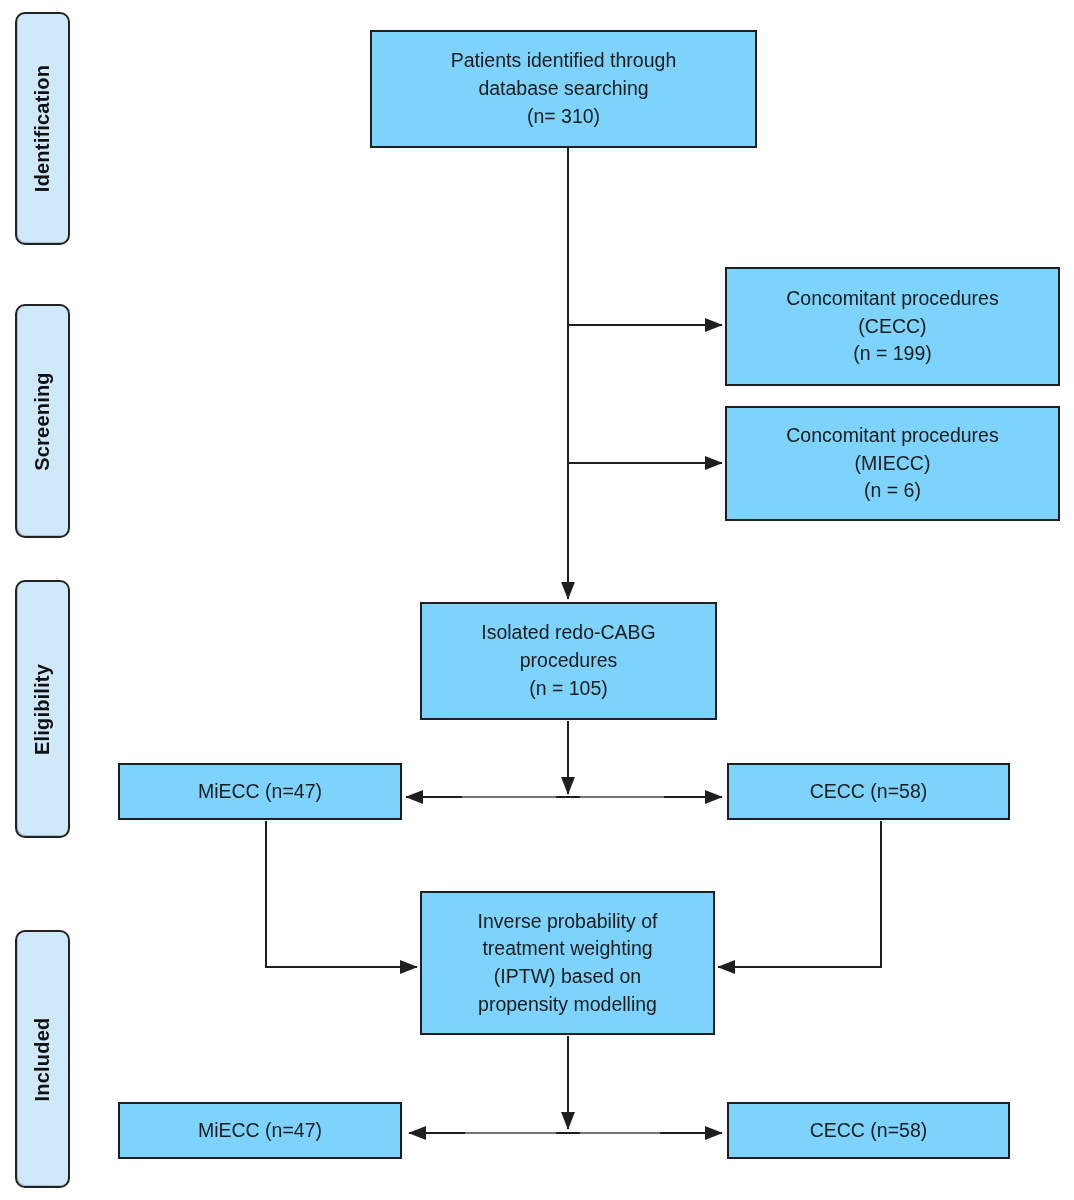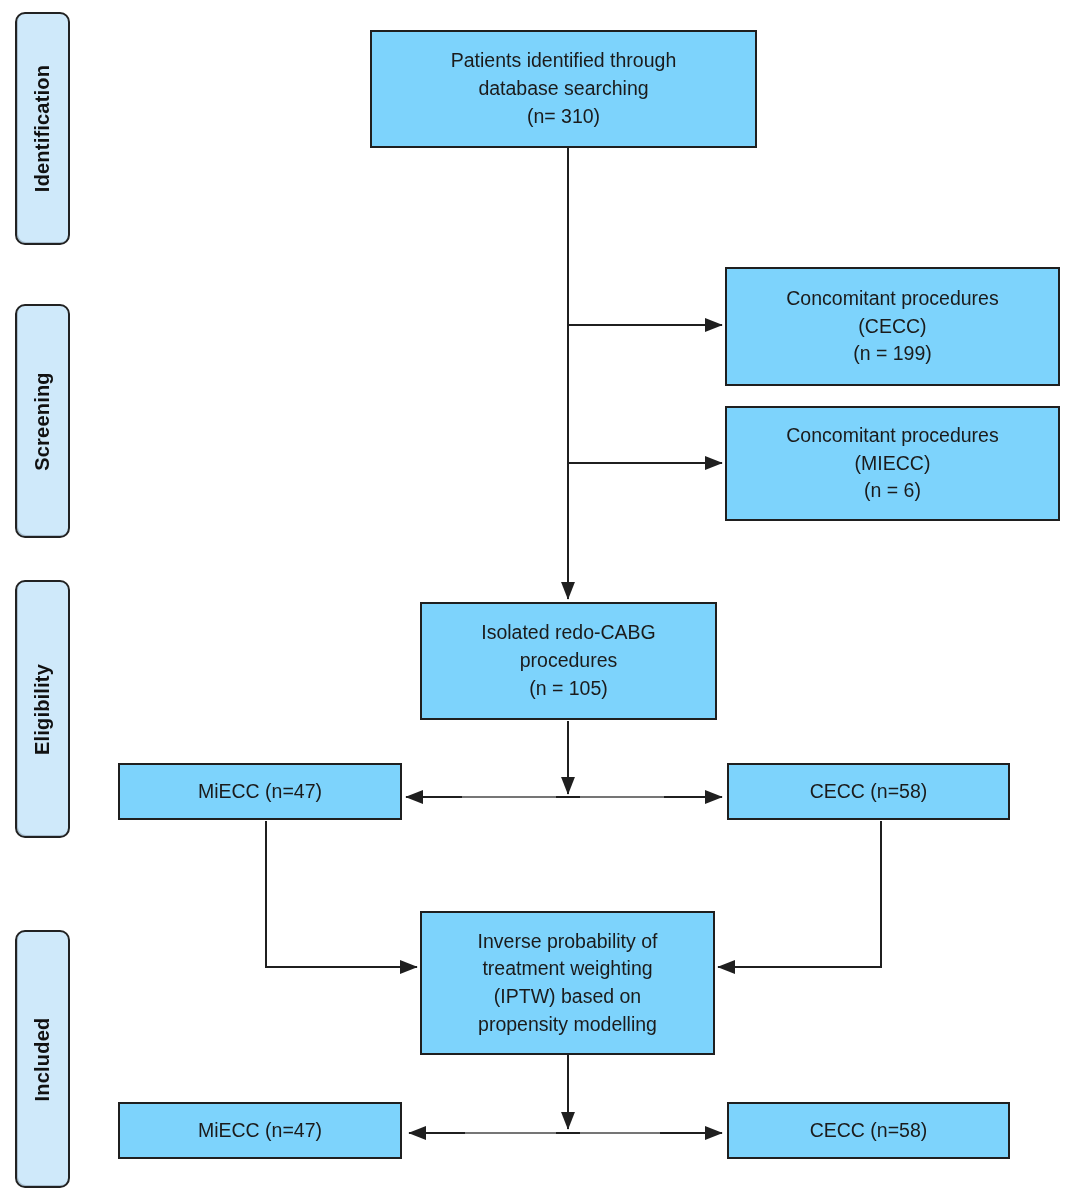--- a/index.html
+++ b/index.html
@@ -50,21 +50,21 @@
     color: #111111;
     letter-spacing: 0.2px;
   }
   
   #box-identified   { left: 370px; top: 30px;   width: 387px; height: 118px; }
   #box-excl-cecc    { left: 725px; top: 267px;  width: 335px; height: 119px; }
   #box-excl-miecc   { left: 725px; top: 406px;  width: 335px; height: 115px; }
   #box-isolated     { left: 420px; top: 602px;  width: 297px; height: 118px; text-align: center; }
   #box-miecc-pre    { left: 118px; top: 763px;  width: 284px; height: 57px;  }
   #box-cecc-pre     { left: 727px; top: 763px;  width: 283px; height: 57px;  }
-  #box-iptw         { left: 420px; top: 891px;  width: 295px; height: 144px; margin-top: 20px; }
+  #box-iptw         { left: 420px; top: 891px;  width: 295px; height: 144px; }
   #box-miecc-post   { left: 118px; top: 1102px; width: 284px; height: 57px;  }
   #box-cecc-post    { left: 727px; top: 1102px; width: 283px; height: 57px;  }
   
   #stage-identification { top: 12px;  height: 233px; }
   #stage-screening      { top: 304px; height: 234px; }
   #stage-eligibility    { top: 580px; height: 258px; }
   #stage-included       { top: 930px; height: 258px; }
 
   #arrow-layer {
     position: absolute;

